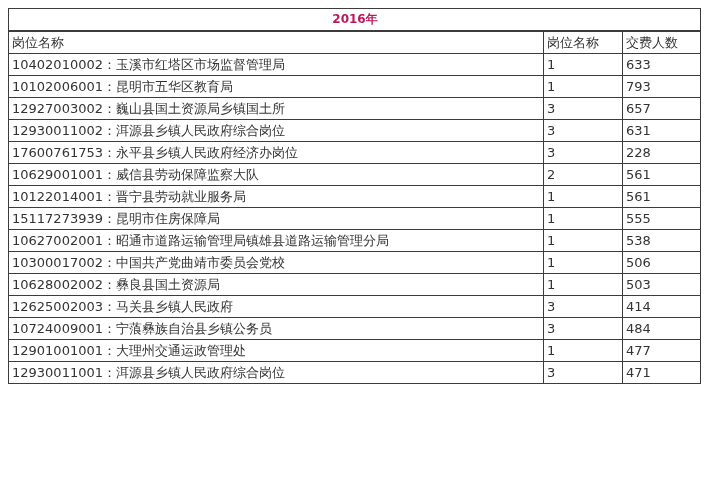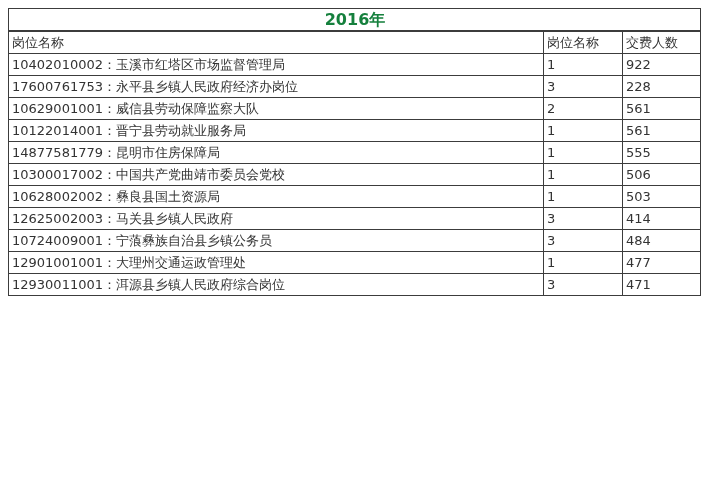--- a/index.html
+++ b/index.html
@@ -31,22 +31,22 @@
     padding: 2px 2px 2px 3px;
     height: 17px;
     line-height: 17px;
     white-space: nowrap;
     overflow: hidden;
     box-sizing: content-box;
   }
   .data-table th.title-cell {
     text-align: center;
     font-weight: bold;
-    font-size: 16px;
-    color: #15803d;
+    font-size: 12px;
+    color: #be185d;
     border-bottom: 2px solid #3c3c3c;
   }
 </style>
 </head>
 <body>
 
 <div class="table-wrap">
   <table class="data-table">
     <colgroup>
       <col class="c1">
@@ -60,41 +60,61 @@
       <tr>
         <th>岗位名称</th>
         <th>岗位名称</th>
         <th>交费人数</th>
       </tr>
     </thead>
     <tbody>
         <tr>
           <td>10402010002：玉溪市红塔区市场监督管理局</td>
           <td>1</td>
-          <td>922</td>
+          <td>633</td>
+        </tr>
+        <tr>
+          <td>10102006001：昆明市五华区教育局</td>
+          <td>1</td>
+          <td>793</td>
+        </tr>
+        <tr>
+          <td>12927003002：巍山县国土资源局乡镇国土所</td>
+          <td>3</td>
+          <td>657</td>
+        </tr>
+        <tr>
+          <td>12930011002：洱源县乡镇人民政府综合岗位</td>
+          <td>3</td>
+          <td>631</td>
         </tr>
         <tr>
           <td>17600761753：永平县乡镇人民政府经济办岗位</td>
           <td>3</td>
           <td>228</td>
         </tr>
         <tr>
           <td>10629001001：威信县劳动保障监察大队</td>
           <td>2</td>
           <td>561</td>
         </tr>
         <tr>
           <td>10122014001：晋宁县劳动就业服务局</td>
           <td>1</td>
           <td>561</td>
         </tr>
         <tr>
-          <td>14877581779：昆明市住房保障局</td>
+          <td>15117273939：昆明市住房保障局</td>
           <td>1</td>
           <td>555</td>
+        </tr>
+        <tr>
+          <td>10627002001：昭通市道路运输管理局镇雄县道路运输管理分局</td>
+          <td>1</td>
+          <td>538</td>
         </tr>
         <tr>
           <td>10300017002：中国共产党曲靖市委员会党校</td>
           <td>1</td>
           <td>506</td>
         </tr>
         <tr>
           <td>10628002002：彝良县国土资源局</td>
           <td>1</td>
           <td>503</td>

